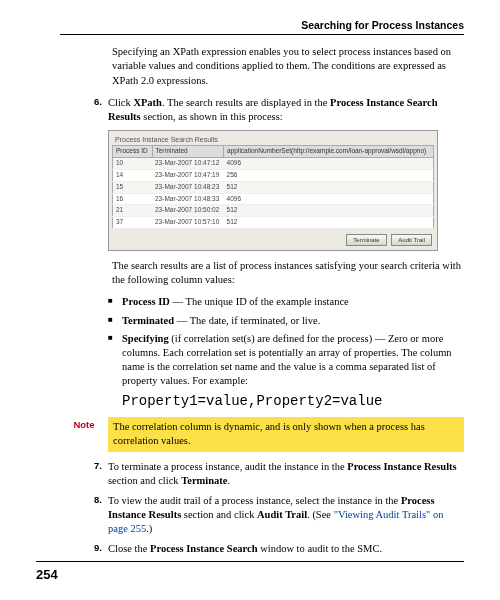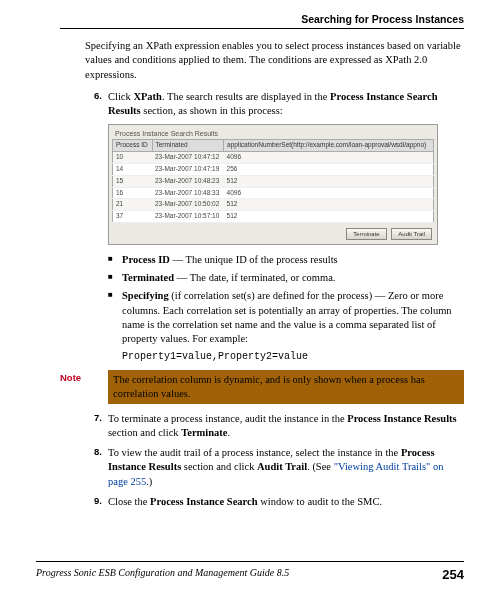--- a/index.html
+++ b/index.html
@@ -7,36 +7,36 @@
     font-family: Georgia, 'Times New Roman', serif;
     font-size: 10.5px;
     line-height: 1.35;
     color: #000;
     background: #fff;
     width: 500px;
     height: 600px;
     position: relative;
   }
   .page {
-    padding: 12px 36px 0 60px;
+    padding: 18px 36px 0 60px;
   }
   .header-right {
     text-align: right;
     font-family: Arial, Helvetica, sans-serif;
     font-weight: bold;
     font-size: 10.5px;
     margin-bottom: 2px;
   }
   .header-rule {
     border: none;
     border-top: 1.2px solid #000;
     margin-bottom: 10px;
   }
   .body-para {
-    margin-left: 25px;
+    margin-left: 52px;
     margin-bottom: 8px;
   }
   .num-item {
     display: flex;
     margin-left: 28px;
     margin-bottom: 6px;
   }
   .num-item .num {
     font-family: Arial, Helvetica, sans-serif;
     font-weight: bold;
@@ -108,40 +108,41 @@
   .bullet-item .sq {
     flex: 0 0 14px;
     font-size: 8px;
     line-height: 1.6;
   }
   .bullet-item .bt {
     flex: 1;
   }
   .code-line {
     font-family: 'Courier New', monospace;
-    font-size: 10px;
+    font-size: 14px;
     margin: 3px 0 6px 62px;
   }
   .note-row {
     display: flex;
     margin: 4px 0 8px 0;
     align-items: flex-start;
   }
   .note-label {
     font-family: Arial, Helvetica, sans-serif;
     font-weight: bold;
     color: #c00020;
     font-size: 9.5px;
     width: 48px;
     flex: 0 0 48px;
     padding-top: 2px;
+    text-align: center;
   }
   .note-body {
     flex: 1;
-    background: #a16207;
+    background: #fde047;
     padding: 3px 5px;
   }
   .link { color: #0040a0; }
   .footer {
     position: absolute;
     left: 36px;
     right: 36px;
     bottom: 16px;
     border-top: 1.2px solid #000;
     padding-top: 4px;
@@ -217,29 +218,30 @@
             <td>512</td>
           </tr>
         </tbody>
     </table>
     <div class="sc-btnrow">
       <span class="sc-btn">Terminate</span>
       <span class="sc-btn">Audit Trail</span>
     </div>
   </div>
 
+  <p class="body-para">The search results are a list of process instances satisfying your search criteria with the following column values:</p>
 
   <div class="bullet-list">
     <div class="bullet-item">
       <div class="sq">■</div>
-      <div class="bt"><b>Process ID</b><span> — The unique ID of the process results</span></div>
+      <div class="bt"><b>Process ID</b><span> — The unique ID of the example instance</span></div>
     </div>
     <div class="bullet-item">
       <div class="sq">■</div>
-      <div class="bt"><b>Terminated</b><span> — The date, if terminated, or comma.</span></div>
+      <div class="bt"><b>Terminated</b><span> — The date, if terminated, or live.</span></div>
     </div>
     <div class="bullet-item">
       <div class="sq">■</div>
       <div class="bt"><b>Specifying</b><span> (if correlation set(s) are defined for the process) — Zero or more columns. Each correlation set is potentially an array of properties. The column name is the correlation set name and the value is a comma separated list of property values. For example:</span></div>
     </div>
   </div>
 
   <div class="code-line">Property1=value,Property2=value</div>
 
   <div class="note-row">
@@ -263,15 +265,14 @@
 
   <div class="num-item">
     <div class="num">9.</div>
     <div class="txt">
       <span>Close the </span><b>Process Instance Search</b><span> window to audit to the SMC.</span>
     </div>
   </div>
 </div>
 
 <div class="footer">
-  <span>Progress Sonic ESB Configuration and Management Guide 8.5</span>
   <span class="pg">254</span>
 </div>
 
 </body></html>

